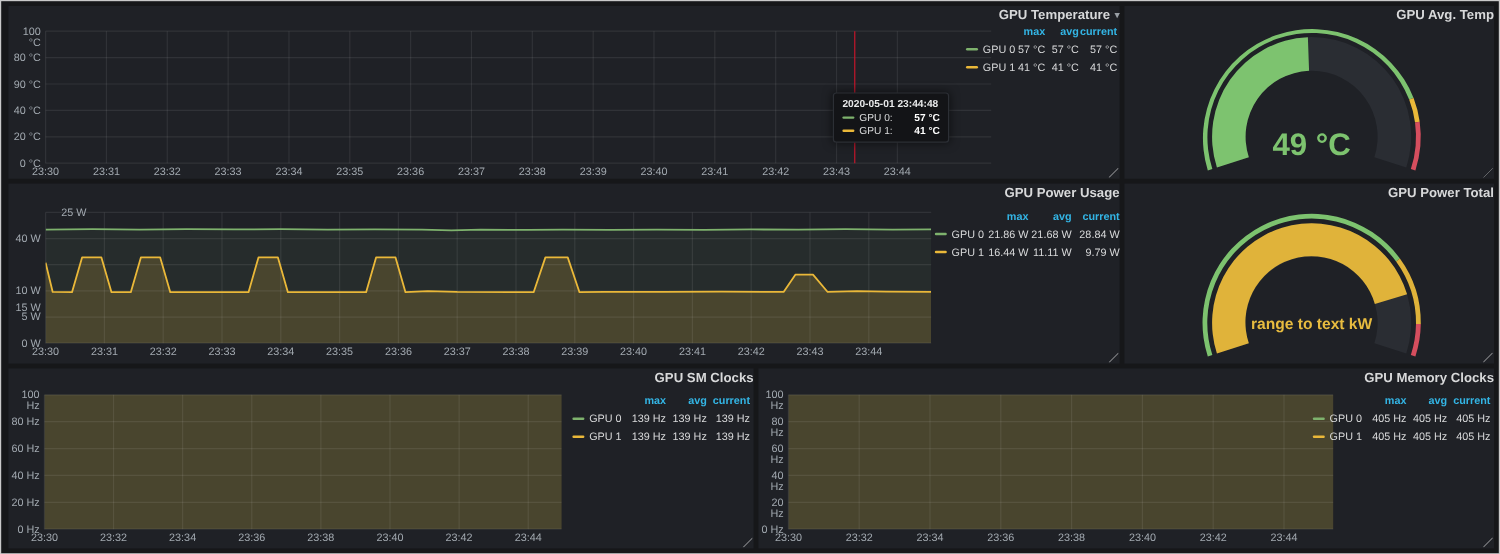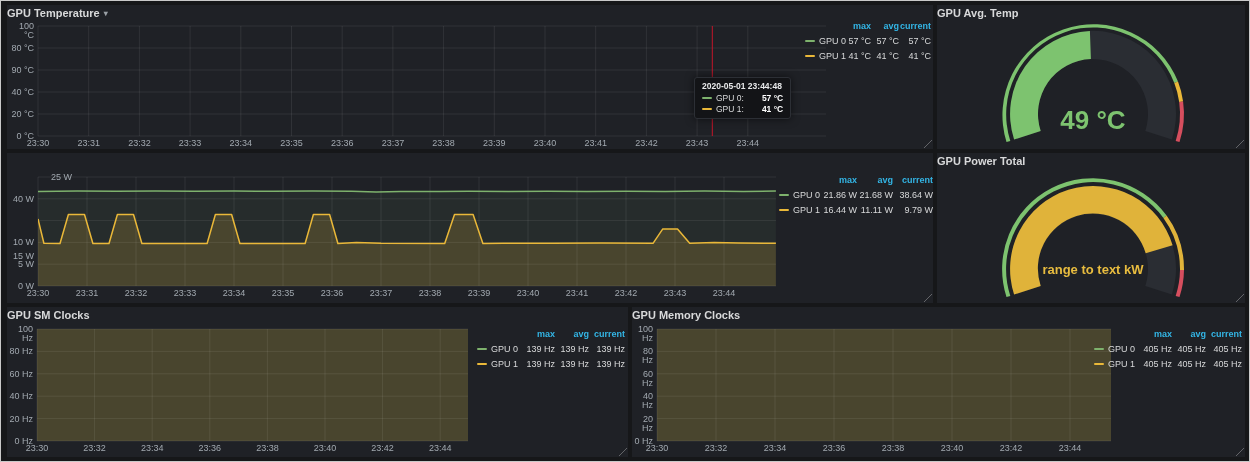--- a/index.html
+++ b/index.html
@@ -3,21 +3,21 @@
 <meta charset="utf-8">
 <style>
   html,body{margin:0;padding:0;background:#ffffff;}
   #screen{
     position:relative;width:1250px;height:462px;box-sizing:border-box;
     background:#161719;border:1px solid #c9c9c9;overflow:hidden;
     font-family:"Liberation Sans",sans-serif;
   }
   .panel{position:absolute;background:#1F2126;}
   .ptitle{
-    position:absolute;top:2px;left:0;right:0;text-align:left;
+    position:absolute;top:2px;left:0;right:0;text-align:right;
     font-size:11px;font-weight:bold;color:#D8D9DA;cursor:pointer;z-index:3;
   }
   .caret{color:#9AA0A6;font-size:8px;margin-left:4px;vertical-align:1px;}
   .chart{position:absolute;left:0;top:0;right:0;bottom:0;}
   .chart svg,.gauge svg{position:absolute;left:0;top:0;}
   .ylab{position:absolute;font-size:9px;color:#A2A9B0;text-align:right;line-height:9px;}
   .xlab{position:absolute;font-size:9px;color:#A2A9B0;text-align:center;width:34px;line-height:9px;}
   .legend{position:absolute;display:grid;row-gap:5px;font-size:9px;color:#D8D9DA;line-height:10px;z-index:3;}
   .legend .h{color:#33B5E5;font-weight:bold;text-align:right;}
   .legend .v{text-align:right;}
@@ -147,20 +147,23 @@
           <path d="M246.1 96.5 A91 91 0 0 1 242.5 137.1 L238.7 135.9 A87 87 0 0 0 242.2 97.0 Z" fill="#D64E5E"></path>
           <path d="M77.1 134.6 A83 83 0 1 1 234.9 134.6 L208.3 126.0 A55 55 0 1 0 103.7 126.0 Z" fill="#2A2D33"></path>
           <path d="M77.1 134.6 A83 83 0 0 1 152.9 26.1 L153.9 54.0 A55 55 0 0 0 103.7 126.0 Z" fill="#7DC36F"></path>
           <text x="156" y="124" text-anchor="middle" fill="#7DC36F" font-size="26" font-weight="bold" font-family="&quot;Liberation Sans&quot;,sans-serif">49 °C</text>
         </svg>
       </div>
     <div class="rs"></div>
   </div>
 
   <div class="panel" id="panel-power" style="left:6px;top:152px;width:926px;height:150px">
+    <div class="ptitle">
+      <span>GPU Power Usage</span>
+    </div>
     <div class="chart" id="chart-power">
         <svg width="926" height="150">
           <defs>
             <clipPath id="clip-power">
               <rect x="31" y="24" width="738" height="109"></rect>
             </clipPath>
           </defs>
           <polygon points="31.0,133 31.0,38.4 70.2,38.0 109.4,38.3 148.6,38.0 187.8,38.2 227.0,38.0 266.2,38.3 305.4,38.1 344.6,38.3 369.1,38.9 393.6,38.4 432.8,38.6 462.2,38.3 501.4,38.6 540.6,38.3 579.8,38.5 619.0,38.2 658.2,38.4 697.4,38.0 736.6,38.4 768.9,38.1 768.9,133" fill="#7EB26D" fill-opacity="0.08" clip-path="url(#clip-power)"></polygon>
           <polygon points="31.0,133 31.0,65.9 36.9,90.3 53.0,90.5 61.4,61.5 77.5,61.5 85.9,90.5 102.0,90.5 110.4,61.5 126.5,61.5 134.9,90.5 200.1,90.5 208.4,61.5 224.6,61.5 232.9,90.5 298.1,90.5 306.4,61.5 322.6,61.5 330.9,90.5 349.5,89.6 374.0,90.3 437.7,90.5 447.5,61.5 466.1,61.5 475.9,90.5 496.5,90.3 545.5,90.3 594.5,90.1 646.0,90.3 655.8,75.9 670.5,75.9 682.7,90.3 707.2,89.6 731.7,90.1 768.9,90.3 768.9,133" fill="#EAB839" fill-opacity="0.18" clip-path="url(#clip-power)"></polygon>
           <g stroke="rgba(255,255,255,0.08)" stroke-width="1">
@@ -214,21 +217,21 @@
           <div></div>
           <div class="h">max</div>
           <div class="h">avg</div>
           <div class="h">current</div>
           <div class="n">
             <span class="mark" style="background: rgb(126, 178, 109);"></span>
             <span>GPU 0</span>
           </div>
           <div class="v">21.86 W</div>
           <div class="v">21.68 W</div>
-          <div class="v">38.64 W</div>
+          <div class="v">28.84 W</div>
           <div class="n">
             <span class="mark" style="background: rgb(234, 184, 57);"></span>
             <span>GPU 1</span>
           </div>
           <div class="v">16.44 W</div>
           <div class="v">11.11 W</div>
           <div class="v">9.79 W</div>
         </div>
       </div>
     <div class="rs"></div>

